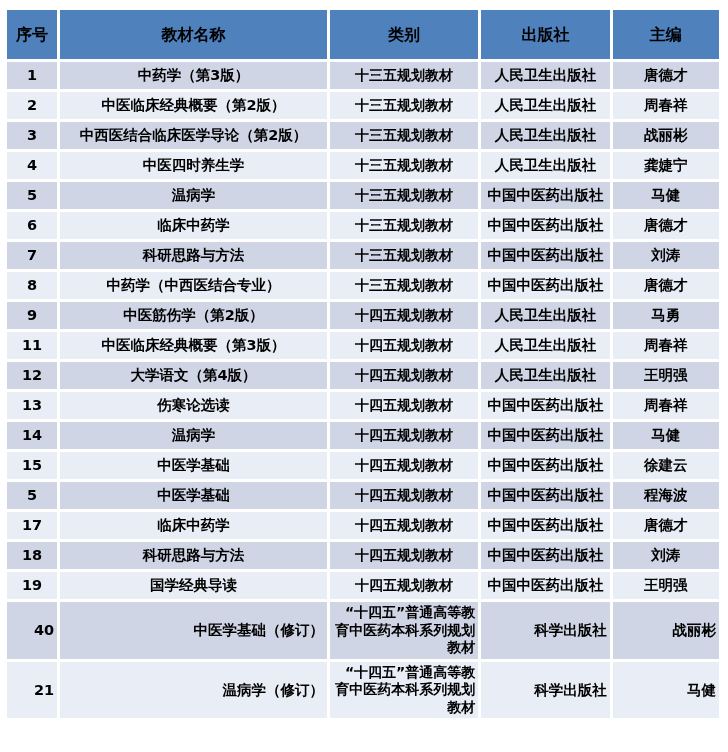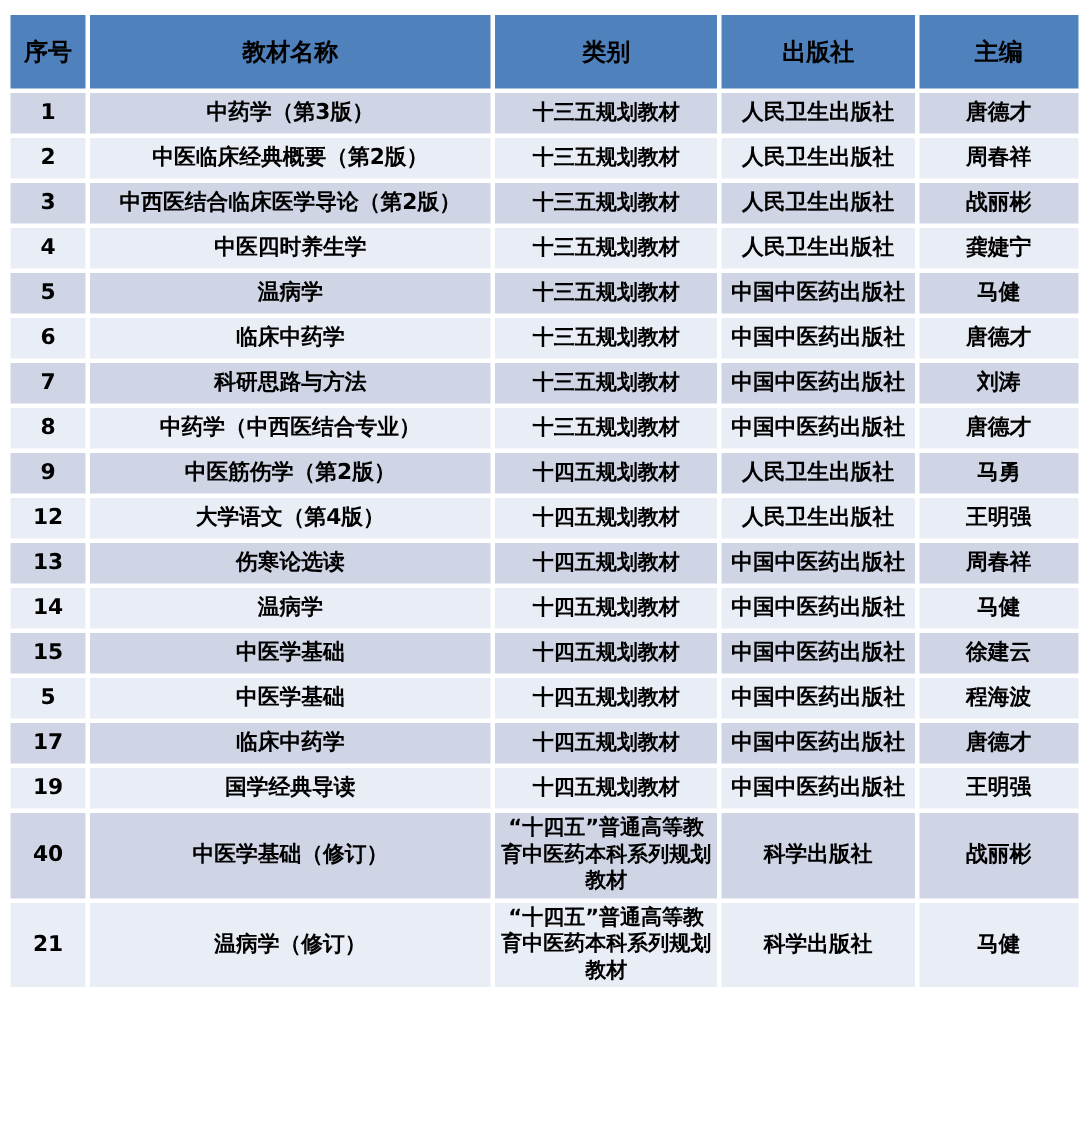--- a/index.html
+++ b/index.html
@@ -49,21 +49,21 @@
     height: 49px;
     font-size: 16px;
     color: var(--text-color);
   }
   tbody td {
     font-size: 14.5px;
     height: 27px;
   }
   tbody tr:nth-child(odd)  td { background: var(--band-dark); }
   tbody tr:nth-child(even) td { background: var(--band-light); }
-  tbody tr.tall td { height: 53px; }
+  tbody tr.tall td { height: 53px; text-align: right; }
   .cell-category { font-size: 14px; margin-left: 24px; }
 </style>
 </head>
 <body>
 
 <div class="page">
   <table class="textbook-table">
     <colgroup>
       <col class="c-index">
       <col class="c-name">
@@ -138,20 +138,27 @@
           <td class="cell-editor">唐德才</td>
         </tr>
         <tr>
           <td class="cell-index">9</td>
           <td class="cell-name">中医筋伤学（第2版）</td>
           <td class="cell-category">十四五规划教材</td>
           <td class="cell-publisher">人民卫生出版社</td>
           <td class="cell-editor">马勇</td>
         </tr>
         <tr>
+          <td class="cell-index">11</td>
+          <td class="cell-name">中医临床经典概要（第3版）</td>
+          <td class="cell-category">十四五规划教材</td>
+          <td class="cell-publisher">人民卫生出版社</td>
+          <td class="cell-editor">周春祥</td>
+        </tr>
+        <tr>
           <td class="cell-index">12</td>
           <td class="cell-name">大学语文（第4版）</td>
           <td class="cell-category">十四五规划教材</td>
           <td class="cell-publisher">人民卫生出版社</td>
           <td class="cell-editor">王明强</td>
         </tr>
         <tr>
           <td class="cell-index">13</td>
           <td class="cell-name">伤寒论选读</td>
           <td class="cell-category">十四五规划教材</td>
@@ -178,20 +185,27 @@
           <td class="cell-category">十四五规划教材</td>
           <td class="cell-publisher">中国中医药出版社</td>
           <td class="cell-editor">程海波</td>
         </tr>
         <tr>
           <td class="cell-index">17</td>
           <td class="cell-name">临床中药学</td>
           <td class="cell-category">十四五规划教材</td>
           <td class="cell-publisher">中国中医药出版社</td>
           <td class="cell-editor">唐德才</td>
+        </tr>
+        <tr>
+          <td class="cell-index">18</td>
+          <td class="cell-name">科研思路与方法</td>
+          <td class="cell-category">十四五规划教材</td>
+          <td class="cell-publisher">中国中医药出版社</td>
+          <td class="cell-editor">刘涛</td>
         </tr>
         <tr>
           <td class="cell-index">19</td>
           <td class="cell-name">国学经典导读</td>
           <td class="cell-category">十四五规划教材</td>
           <td class="cell-publisher">中国中医药出版社</td>
           <td class="cell-editor">王明强</td>
         </tr>
         <tr class="tall">
           <td class="cell-index">40</td>

